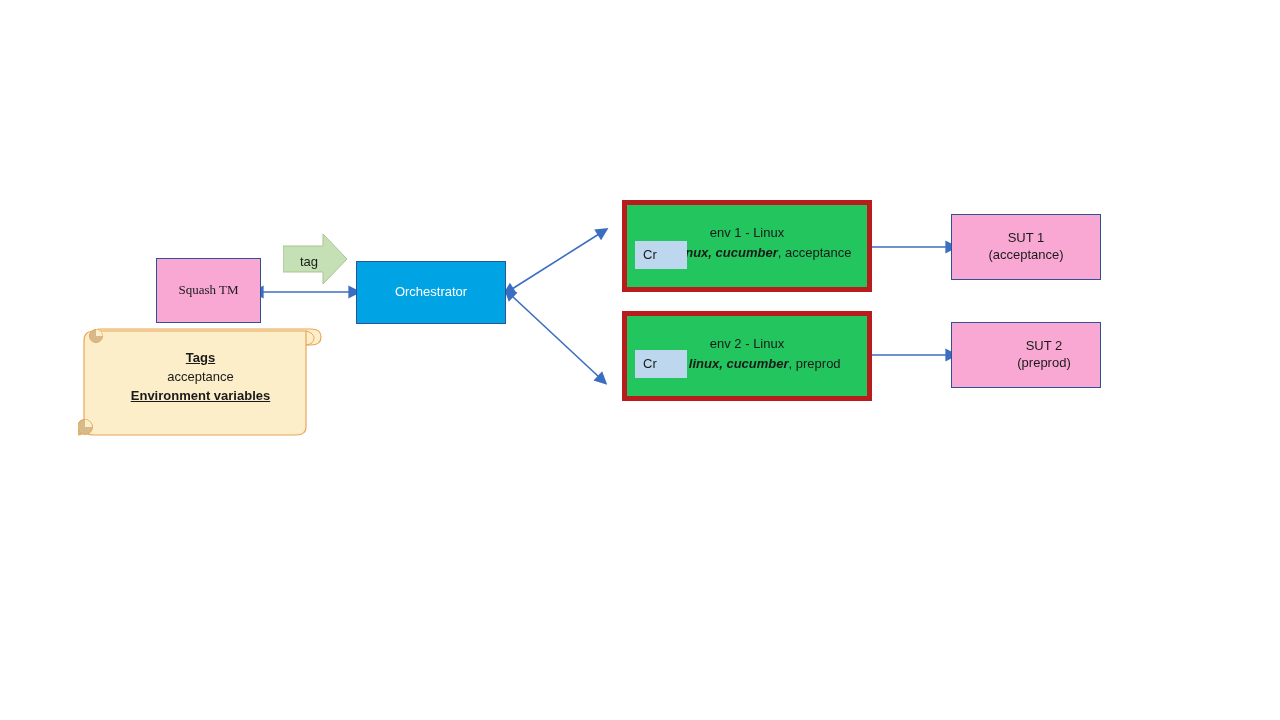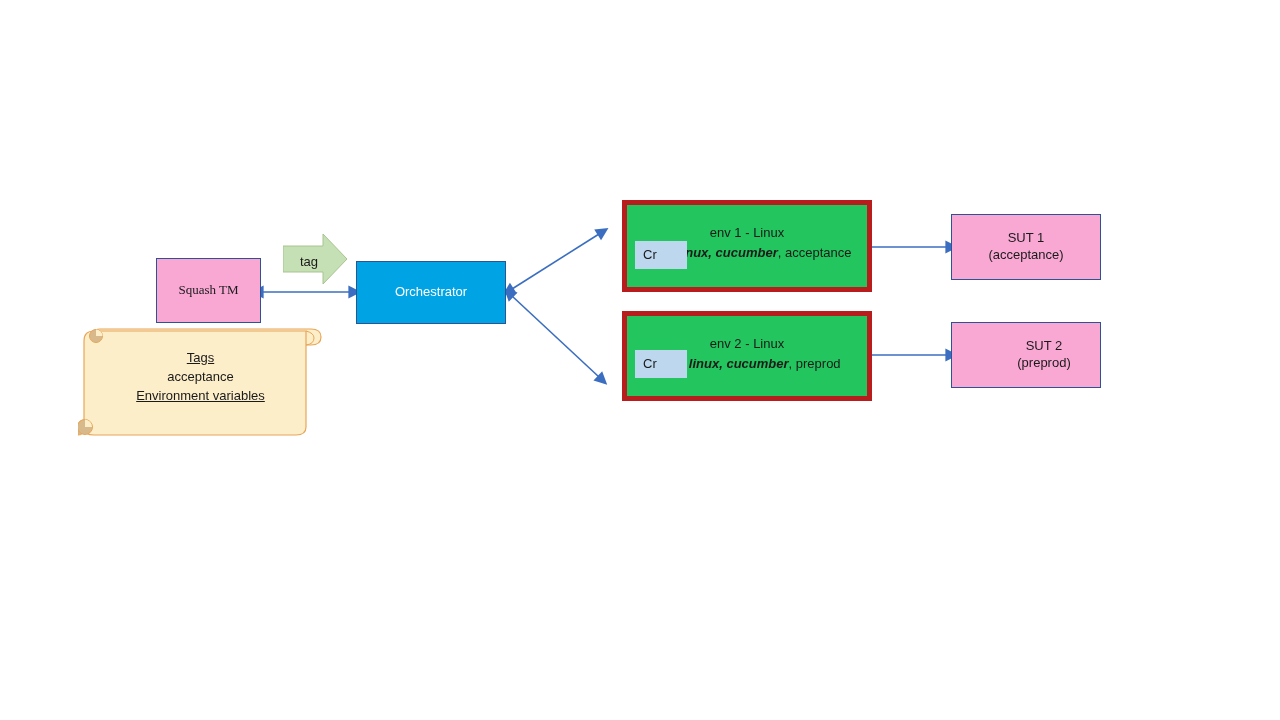--- a/index.html
+++ b/index.html
@@ -103,21 +103,21 @@
     position: absolute;
     left: 0;
     top: 24px;
     width: 245px;
     text-align: center;
     font-size: 13px;
     color: #1a1a1a;
     line-height: 1.45;
     pointer-events: none;
   }
-  .note-text .b { font-weight: normal; text-decoration: underline; }
+  .note-text .b { font-weight: bold; text-decoration: underline; }
 
   
   .green-arrow-wrap {
     position: absolute;
     left: 283px;
     top: 233px;
     width: 65px;
     height: 52px;
   }
   .green-arrow-label {

